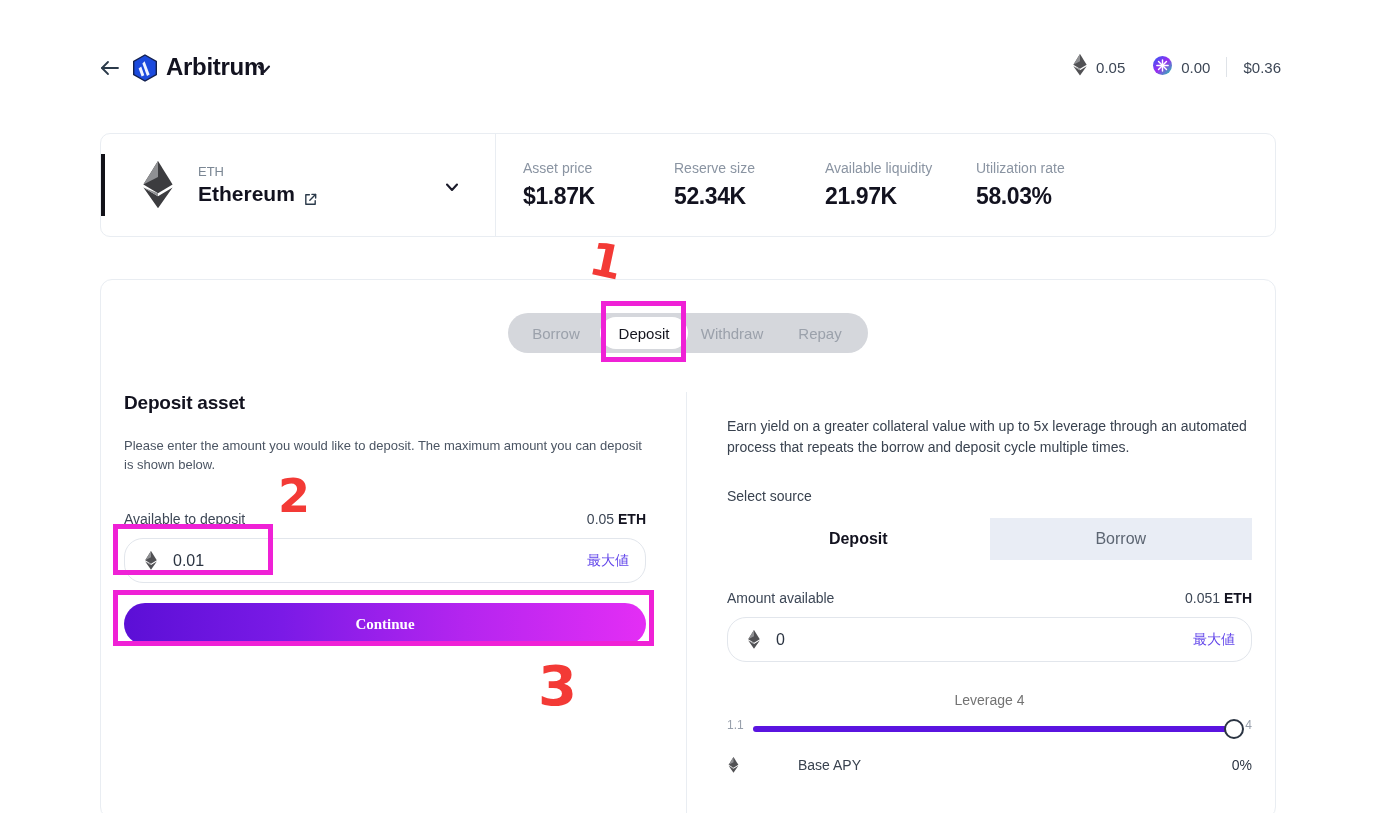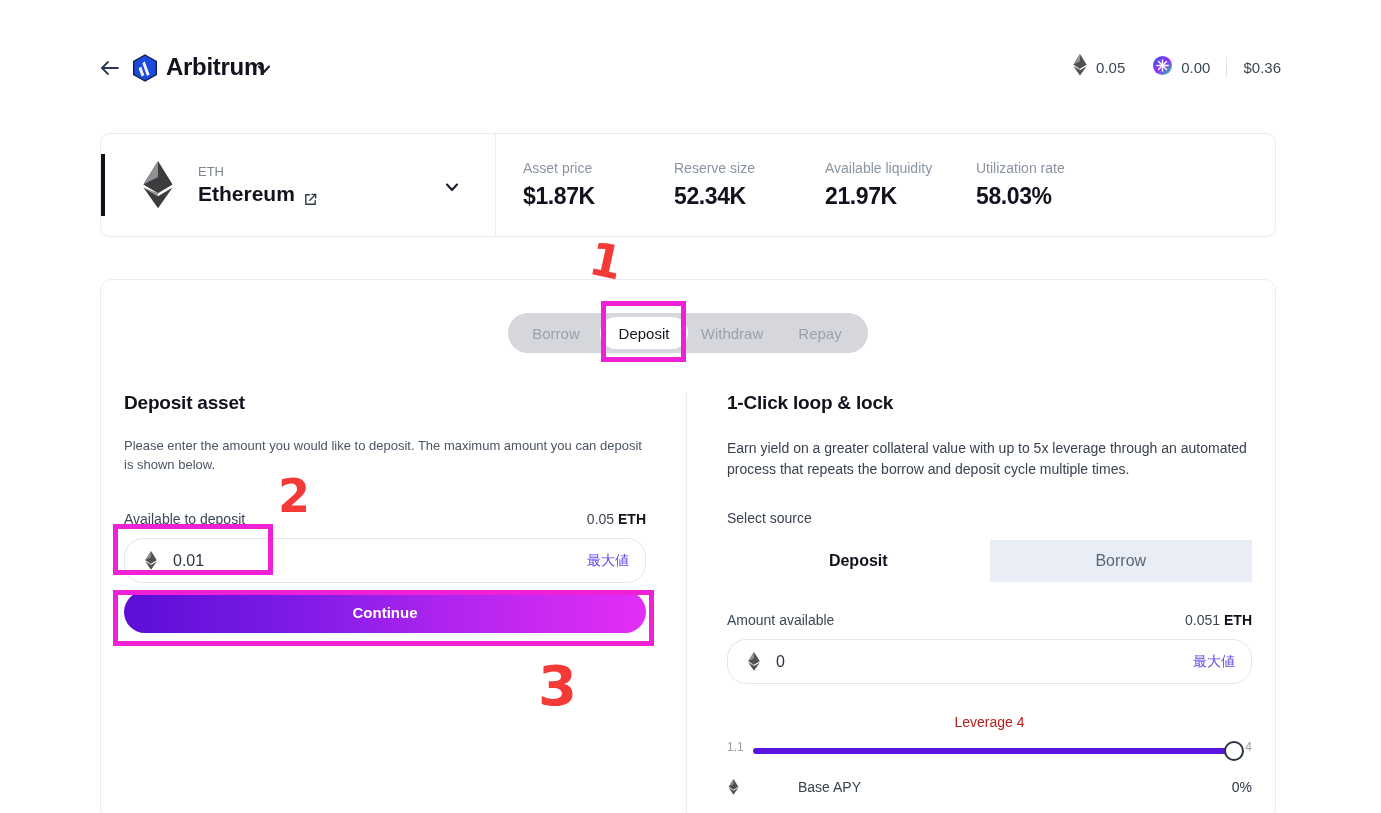--- a/index.html
+++ b/index.html
@@ -119,42 +119,42 @@
     background: #fff;
   }
   .input-box .eth-sm { width: 16px; height: 19px; flex: none; }
   .input-val {
     margin-left: 14px; flex: 1; border: none; outline: none;
     font-family: inherit; font-size: 16px; color: #2b3442; background: transparent;
   }
   .max-link { font-size: 14px; color: #6246ea; cursor: pointer; white-space: nowrap; }
 
   .continue-btn {
-    margin-top: 8px; height: 42px; border-radius: 21px; border: none;
+    margin-top: 20px; height: 42px; border-radius: 21px; border: none;
     background: linear-gradient(90deg, #5b0fd6 0%, #7a1ae6 30%, #b425ef 65%, #e42ef5 100%);
-    color: #fff; font-family: Liberation Sans, sans-serif; font-size: 15px; font-weight: 700;
+    color: #fff; font-family: Liberation Serif, serif; font-size: 15px; font-weight: 700;
     cursor: pointer; width: 100%;
   }
 
   
   .col-right { position: absolute; left: 727px; top: 392px; width: 525px; }
   .desc2 { margin-top: 24px; font-size: 14px; color: #39424f; line-height: 21px; }
   .select-source { margin-top: 30px; font-size: 14px; color: #39424f; }
   .source-toggle { margin-top: 14px; display: flex; height: 42px; }
   .src {
     flex: 1; display: flex; align-items: center; justify-content: center;
     font-size: 16px; cursor: pointer; user-select: none;
   }
   .src.active { background: #fff; color: #12121f; font-weight: 700; }
   .src.inactive { background: #e9edf5; color: #5c6572; }
 
   .amount-row { margin-top: 30px; }
   .leverage-wrap { margin-top: 30px; }
   .lev-label { text-align: center; font-size: 14px; color: #39424f; }
-  .lev-label span { color: #b91c1c; margin-top: 16px; }
+  .lev-label span { color: #737373; margin-top: 16px; }
   .slider-row { margin-top: 10px; display: flex; align-items: flex-end; gap: 9px; }
   .lev-min, .lev-max { font-size: 12px; color: #98a0ac; }
   .track {
     position: relative; flex: 1; height: 6px; border-radius: 3px;
     background: #5a14e0; cursor: pointer;
   }
   .thumb {
     position: absolute; right: -8px; top: -7px;
     width: 20px; height: 20px; border-radius: 50%;
     background: #fff; border: 2px solid #2b3442; cursor: grab;
@@ -324,21 +324,20 @@
       </svg>
     </span>
     <input class="input-val" type="text" value="0.01" style="">
     <span class="max-link">最大値</span>
   </div>
 
   <button class="continue-btn">Continue</button>
 </div>
 
 <div class="col-right">
-  <div class="h-title">1-Click loop &amp; lock</div>
   <div class="desc2">Earn yield on a greater collateral value with up to 5x leverage through an automated process that repeats the borrow and deposit cycle multiple times.</div>
   <div class="select-source">Select source</div>
 
   <div class="source-toggle">
     <div class="src active">Deposit</div>
     <div class="src inactive">Borrow</div>
   </div>
 
   <div class="amount-row">
     <div class="row-between">

